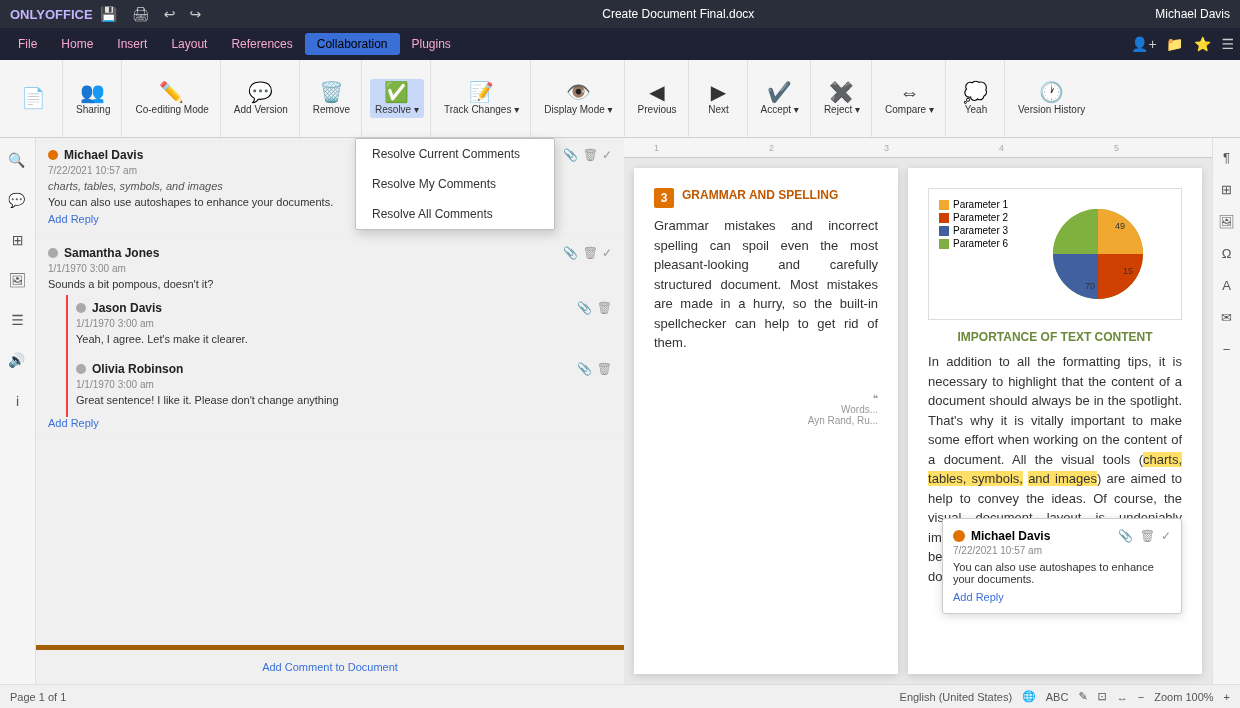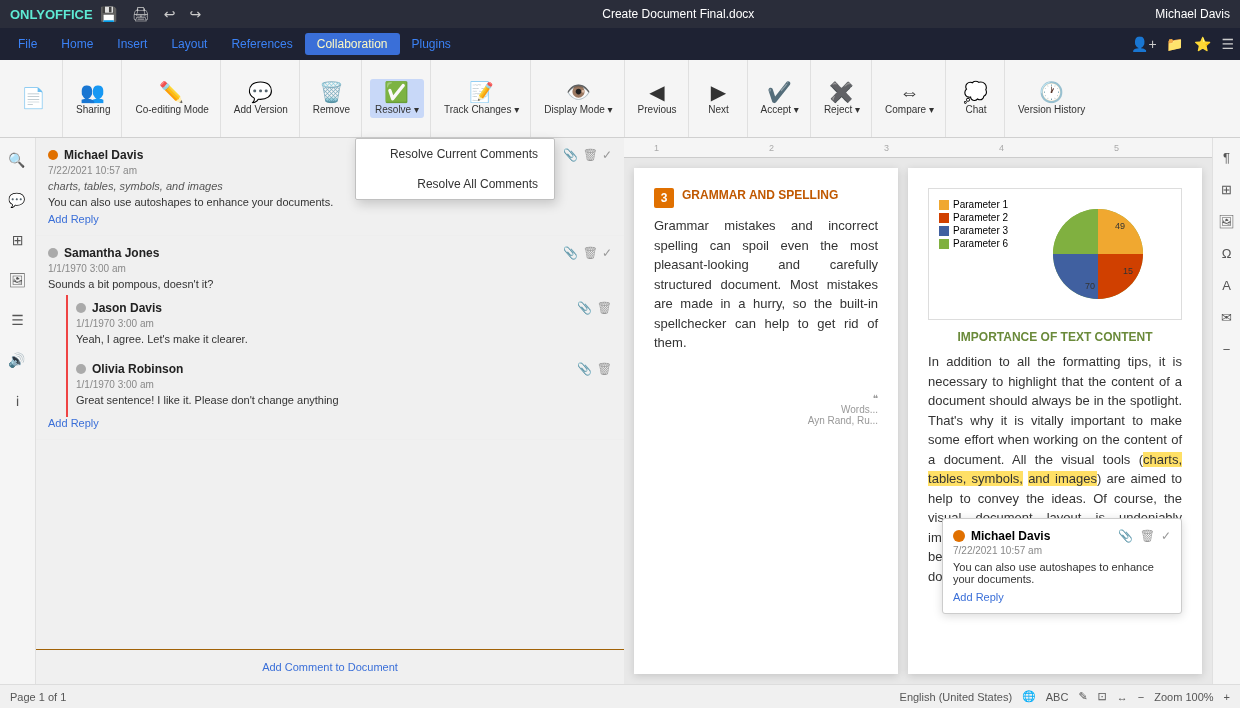--- a/index.html
+++ b/index.html
@@ -10,41 +10,41 @@
       background: #2a2d3a;
       height: 28px;
       display: flex;
       align-items: center;
       justify-content: space-between;
       padding: 0 10px;
       color: #fff;
       font-size: 12px;
     }
     .title-bar-left { display: flex; align-items: center; gap: 8px; }
-    .title-bar-logo { color: #5eead4; font-weight: bold; font-size: 13px; }
+    .title-bar-logo { color: #c4b5fd; font-weight: bold; font-size: 13px; }
     .title-bar-controls { display: flex; gap: 14px; align-items: center; }
     .title-bar-icon { color: #ccc; font-size: 14px; cursor: pointer; }
 
     
     .menu-bar {
       background: #1e2233;
       height: 32px;
       display: flex;
       align-items: center;
       padding: 0 6px;
       color: #ddd;
       font-size: 12px;
     }
     .menu-item {
       padding: 4px 12px;
       cursor: pointer;
       border-radius: 3px;
-      color: #3b82f6;
-    }
-    .menu-item.active { background: #3a6fd8; color: #fef9c3; }
+      color: #f9a8d4;
+    }
+    .menu-item.active { background: #3a6fd8; color: #000000; }
     .menu-bar-right { margin-left: auto; display: flex; gap: 10px; align-items: center; }
 
     
     .ribbon {
       background: #f5f5f5;
       border-bottom: 1px solid #d0d0d0;
       height: 78px;
       display: flex;
       align-items: center;
       padding: 0 6px;
@@ -293,21 +293,21 @@
       display: flex;
       align-items: center;
       padding: 0 10px;
       font-size: 11px;
       color: #555;
     }
     .status-bar-right { margin-left: auto; display: flex; align-items: center; gap: 10px; }
 
     .add-comment-footer {
       padding: 10px;
-      border-top: 1px solid #a16207;
+      border-top: 5px solid #a16207;
       text-align: center;
     }
     .add-comment-btn {
       font-size: 11px;
       color: #3a6fd8;
       cursor: pointer;
       background: none;
       border: none;
     }
 
@@ -381,22 +381,23 @@
       <span>Remove</span>
     </div>
   </div>
 
   <div class="ribbon-group" style="position:relative;">
     <div class="ribbon-btn active">
       <span class="icon">✅</span>
       <span>Resolve ▾</span>
     </div>
 
-    <div class="dropdown-menu" style="top:78px; left:0; position:fixed; top:138px; left:355px;text-align:right;">
+    <div class="dropdown-menu" style="top:78px; left:0; position:fixed; top:138px; left:355px;">
       <div class="dropdown-item">Resolve Current Comments</div>
+      <div class="dropdown-item">Resolve My Comments</div>
       <div class="dropdown-item">Resolve All Comments</div>
     </div>
   </div>
 
   <div class="ribbon-group">
     <div class="ribbon-btn">
       <span class="icon">📝</span>
       <span>Track Changes ▾</span>
     </div>
   </div>
@@ -439,21 +440,21 @@
   <div class="ribbon-group">
     <div class="ribbon-btn">
       <span class="icon">⇔</span>
       <span>Compare ▾</span>
     </div>
   </div>
 
   <div class="ribbon-group">
     <div class="ribbon-btn">
       <span class="icon">💭</span>
-      <span>Chat</span>
+      <span>Yeah</span>
     </div>
   </div>
 
   <div class="ribbon-group">
     <div class="ribbon-btn">
       <span class="icon">🕐</span>
       <span>Version History</span>
     </div>
   </div>
 </div>

